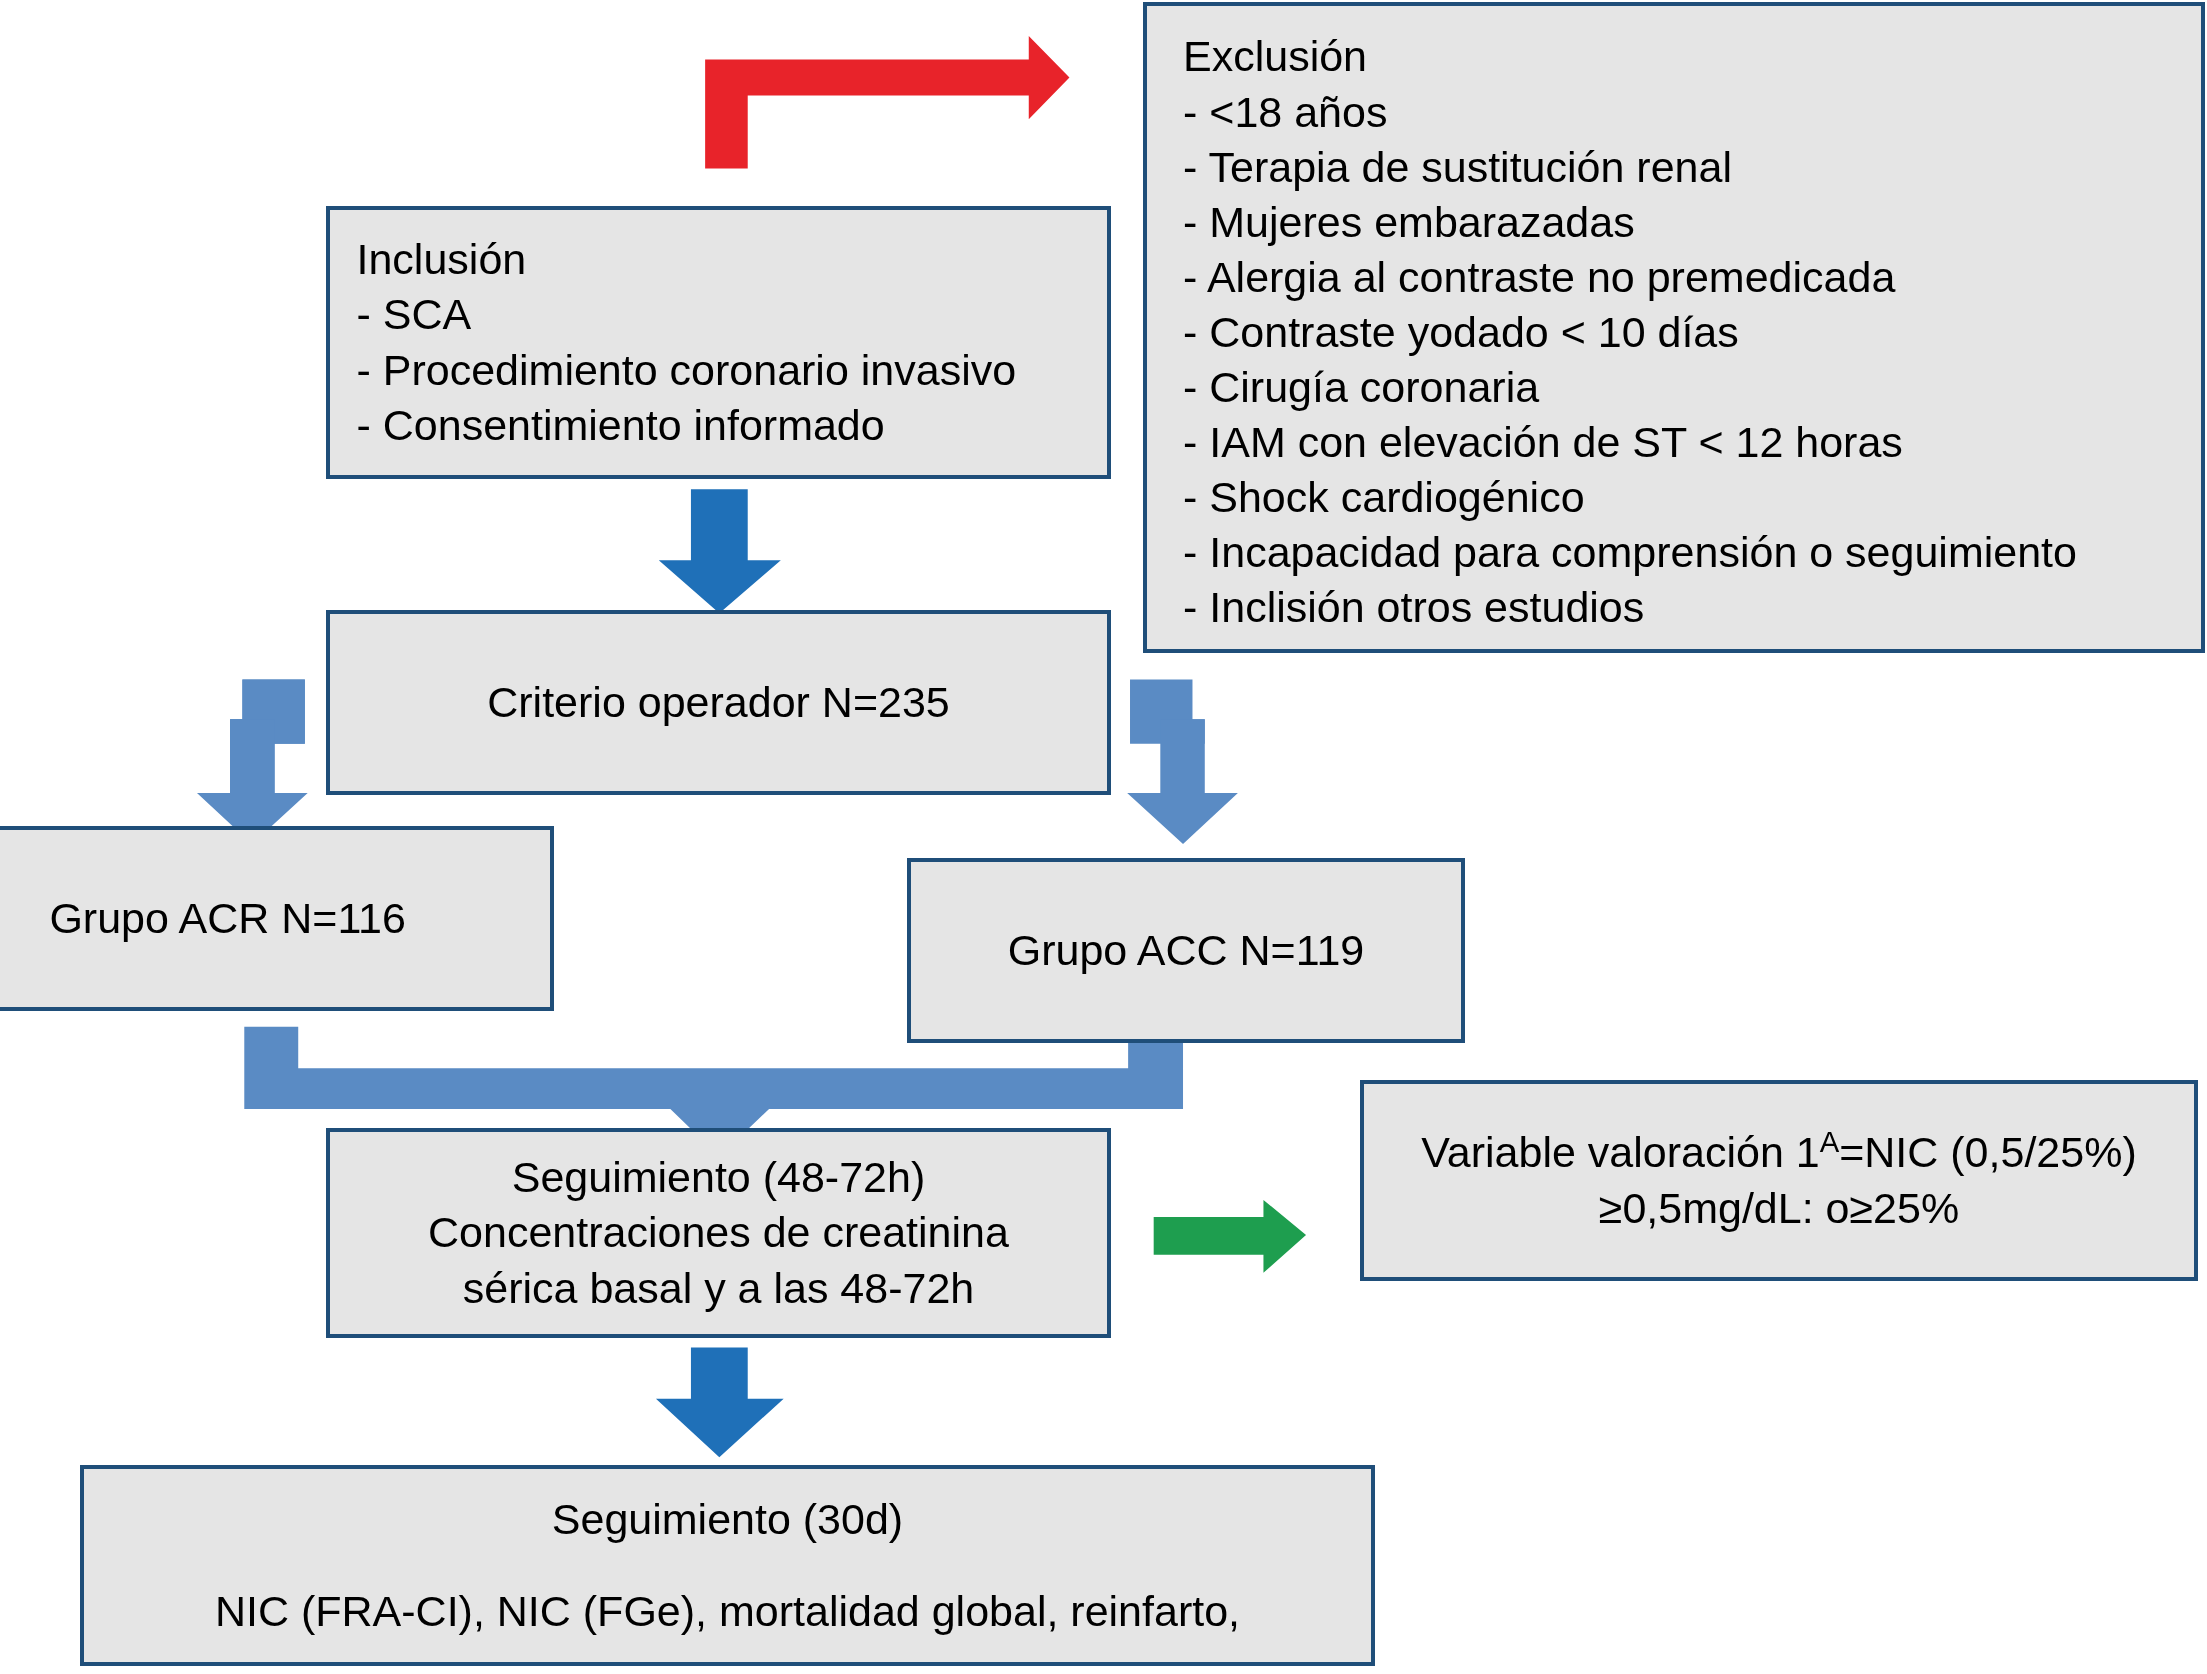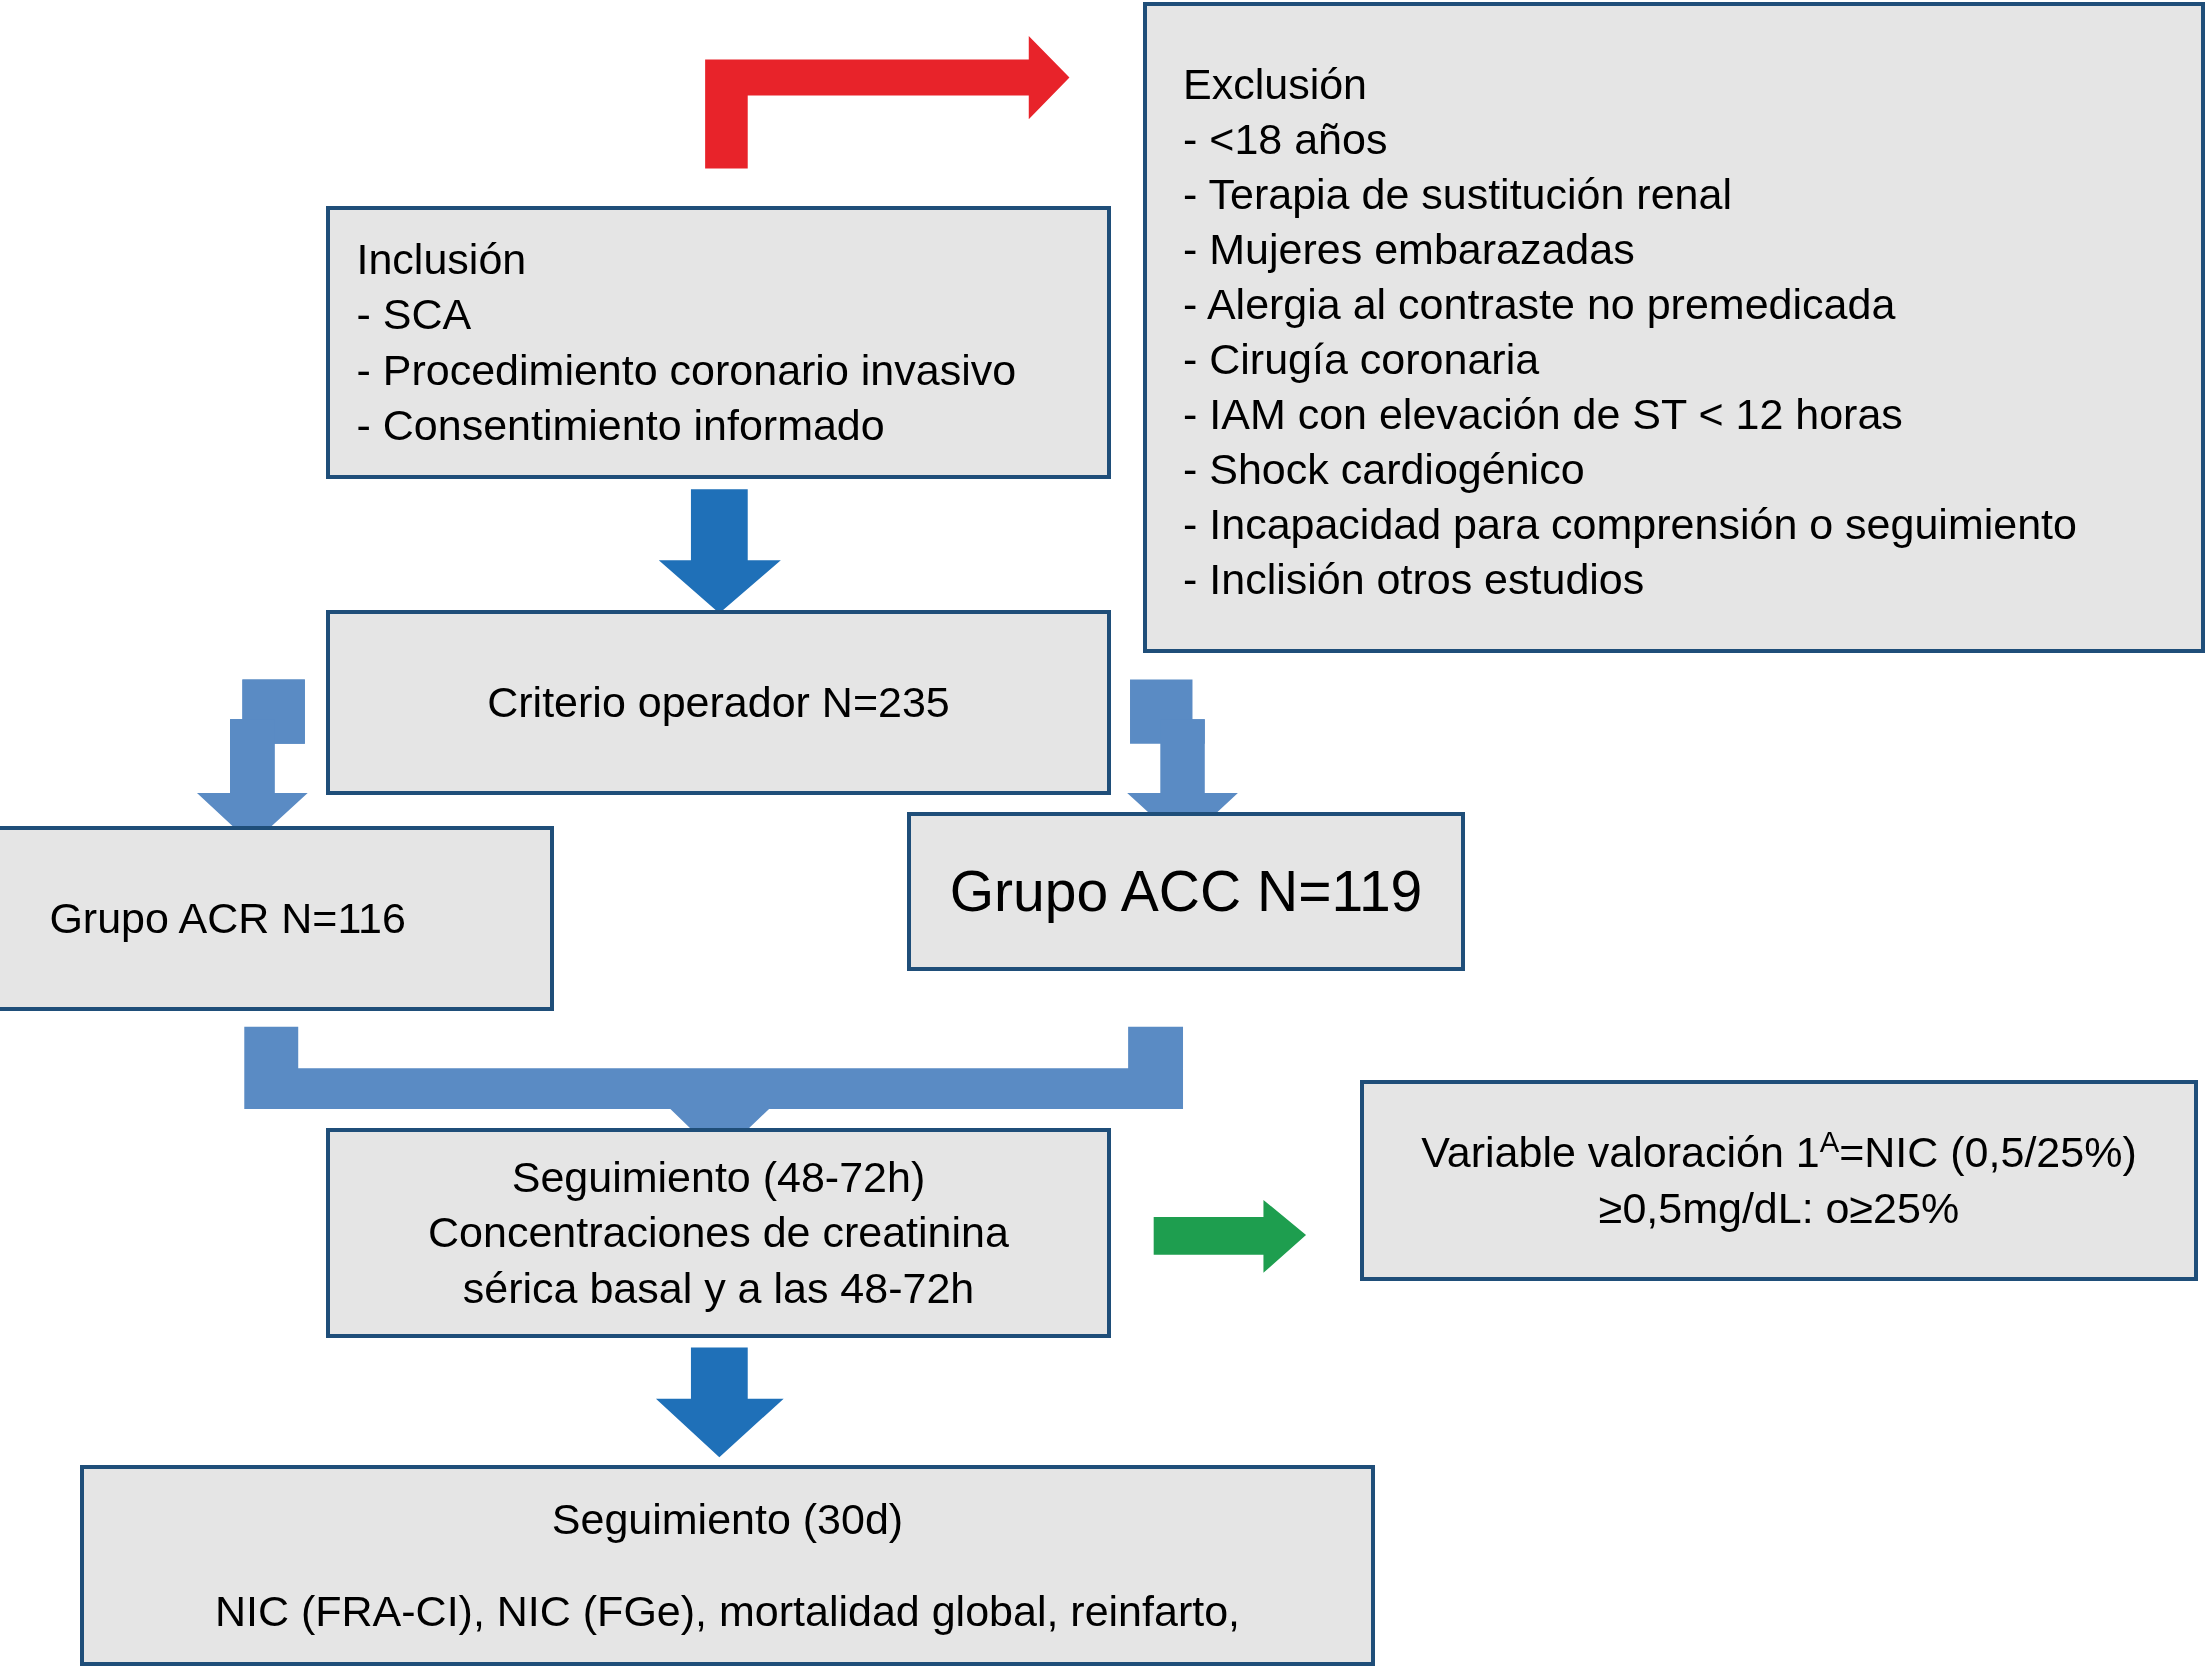--- a/index.html
+++ b/index.html
@@ -47,22 +47,22 @@
     left: 326px; top: 610px; width: 785px; height: 185px;
     font-size: 43px;
   }
   #box-grupo-acr {
     left: -7.6px; top: 826px; width: 562px; height: 185px;
     padding-left: 53px;
     font-size: 43px;
     align-items: flex-start;
   }
   #box-grupo-acc {
-    left: 907px; top: 812px; width: 558px; height: 159px;
-    font-size: 57px;
+    left: 907px; top: 858px; width: 558px; height: 185px;
+    font-size: 43px;
   }
   #box-seguimiento-48 {
     left: 326px; top: 1128px; width: 785px; height: 210px;
     font-size: 43px;
   }
   #box-variable {
     left: 1360px; top: 1080px; width: 838px; height: 201px;
     font-size: 43px;
   }
   #box-seguimiento-30 {
@@ -122,20 +122,21 @@
       <path d="M 730,1424 L 790,1424 L 790,1478 L 828,1478 L 760,1540 L 693,1478 L 730,1478 Z" fill="#1F70B8"></path>
     </g>
   </svg>
 
   <div class="box left-align" id="box-exclusion">
     <div class="line">Exclusión</div>
     <div class="line">- &lt;18 años</div>
     <div class="line">- Terapia de sustitución renal</div>
     <div class="line">- Mujeres embarazadas</div>
     <div class="line">- Alergia al contraste no premedicada</div>
+    <div class="line">- Contraste yodado &lt; 10 días</div>
     <div class="line">- Cirugía coronaria</div>
     <div class="line">- IAM con elevación de ST &lt; 12 horas</div>
     <div class="line">- Shock cardiogénico</div>
     <div class="line">- Incapacidad para comprensión o seguimiento</div>
     <div class="line">- Inclisión otros estudios</div>
   </div>
 
   <div class="box left-align" id="box-inclusion">
     <div class="line">Inclusión</div>
     <div class="line">- SCA</div>

